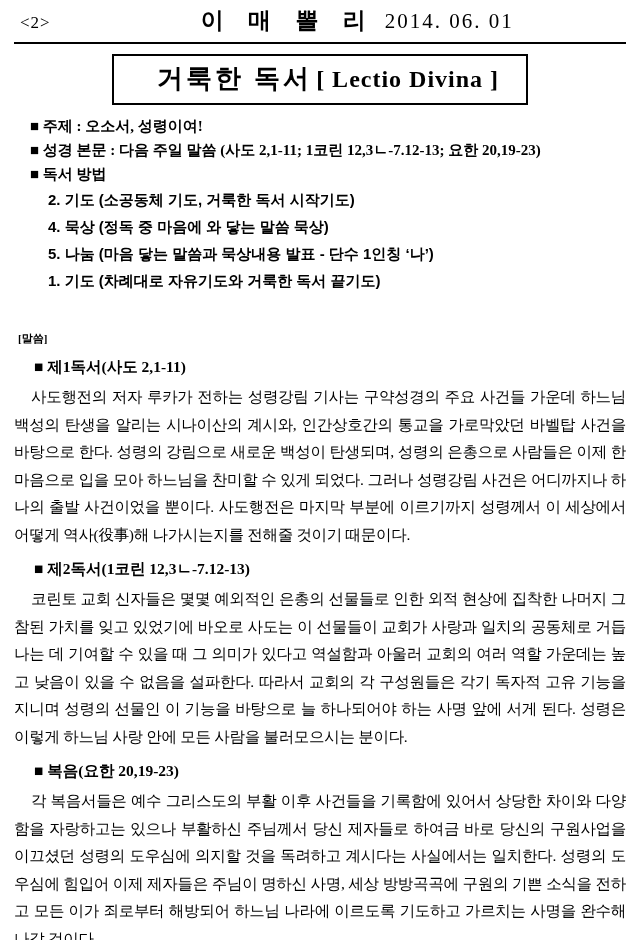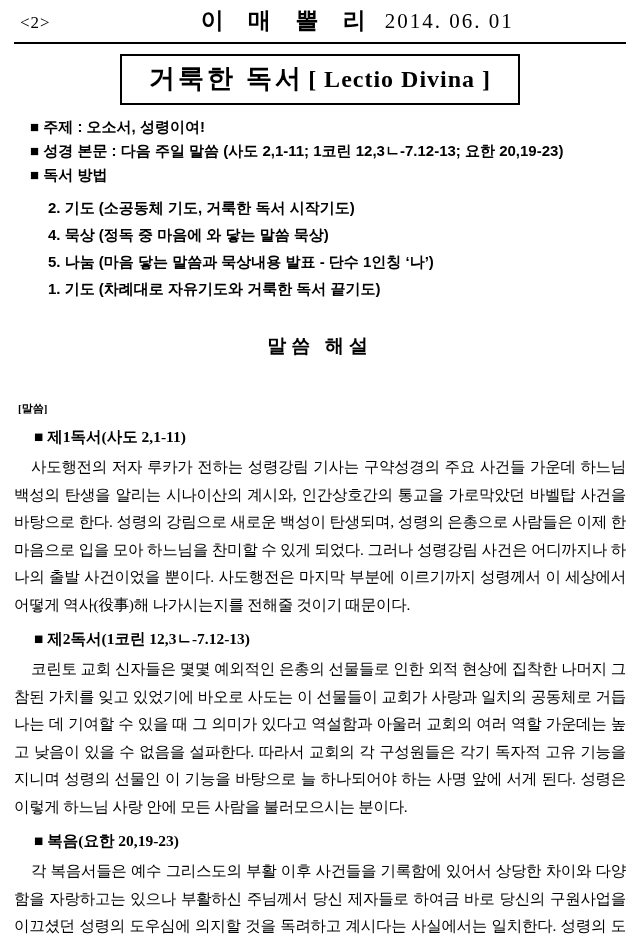--- a/index.html
+++ b/index.html
@@ -46,42 +46,42 @@
     letter-spacing: 2px;
     flex: 0 0 auto;
   }
 
   
   .title-box {
     width: 396px;
     margin: 10px auto 0 auto;
     border: 2px solid #000;
     text-align: center;
-    padding: 5px 0 7px 0;
+    padding: 5px 0 7px 16px;
     white-space: nowrap;
   }
   .title-korean {
     font-family: "Liberation Sans", "DejaVu Sans", sans-serif;
     font-weight: bold;
     font-size: 26px;
     letter-spacing: 3px;
   }
   .title-latin {
     font-family: "Liberation Serif", "DejaVu Serif", serif;
     font-weight: bold;
     font-size: 24px;
     letter-spacing: 1px;
   }
 
   
   .info-list {
     list-style: none;
-    margin: 13px 0 16px 0;
+    margin: 13px 0 8px 0;
     padding: 0 0 0 16px;
-    font-family: Liberation Sans, sans-serif;
+    font-family: Liberation Serif, serif;
     font-weight: bold;
     font-size: 15px;
   }
   .info-list li {
     margin-bottom: 7px;
     line-height: 17px;
     white-space: nowrap;
   }
 
   
@@ -151,21 +151,20 @@
 
   <div class="method-steps">
     <div class="step-row step-row-first">
       <span class="step-right">2. 기도 (소공동체 기도, 거룩한 독서 시작기도)</span>
     </div>
     <div class="step-row">4. 묵상 (정독 중 마음에 와 닿는 말씀 묵상)</div>
     <div class="step-row">5. 나눔 (마음 닿는 말씀과 묵상내용 발표 - 단수 1인칭 ‘나’)</div>
     <div class="step-row">1. 기도 (차례대로 자유기도와 거룩한 독서 끝기도)</div>
   </div>
 
-  <h2 class="commentary-heading">말씀 해설</h2>
 
   <div class="commentary-label">[말씀]</div>
 
   <section>
     <h3 class="section-title">■ 제1독서(사도 2,1-11)</h3>
     <p class="section-body">사도행전의 저자 루카가 전하는 성령강림 기사는 구약성경의 주요 사건들 가운데 하느님 백성의 탄생을 알리는 시나이산의 계시와, 인간상호간의 통교을 가로막았던 바벨탑 사건을 바탕으로 한다. 성령의 강림으로 새로운 백성이 탄생되며, 성령의 은총으로 사람들은 이제 한 마음으로 입을 모아 하느님을 찬미할 수 있게 되었다. 그러나 성령강림 사건은 어디까지나 하나의 출발 사건이었을 뿐이다. 사도행전은 마지막 부분에 이르기까지 성령께서 이 세상에서 어떻게 역사(役事)해 나가시는지를 전해줄 것이기 때문이다.</p>
   </section>
 
   <section>
     <h3 class="section-title">■ 제2독서(1코린 12,3ㄴ-7.12-13)</h3>

